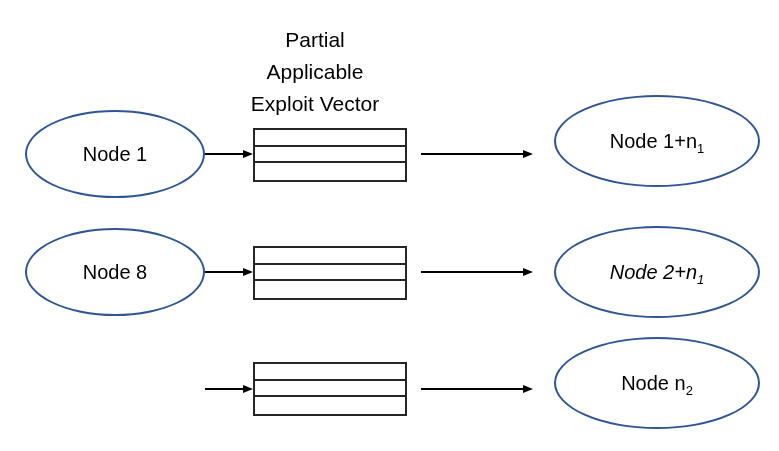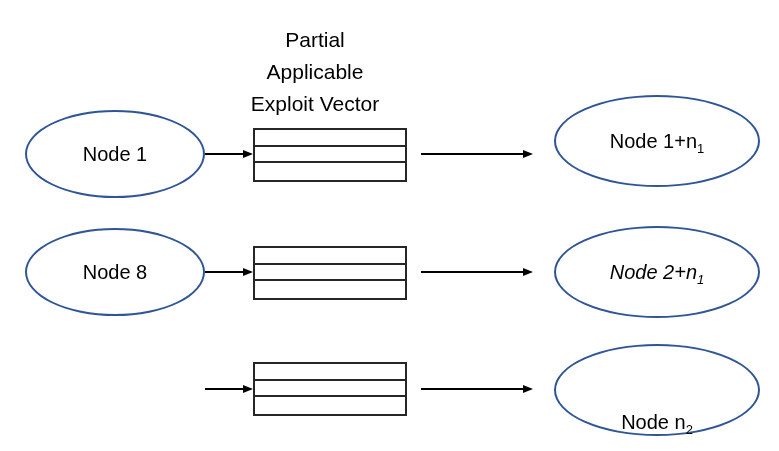--- a/index.html
+++ b/index.html
@@ -31,21 +31,21 @@
     display: flex;
     align-items: center;
     justify-content: center;
     font-size: 20px;
     background: transparent;
     box-sizing: border-box;
   }
   .ellipse.left  { left: 25px;  width: 180px; height: 88px; }
   .ellipse.right { left: 554px; width: 206px; height: 92px; }
   .t1l { top: 110px; } .t2l { top: 228px; } .t3l { top: 346px; }
-  .t1r { top: 95px; } .t2r { top: 226px; font-style: italic; } .t3r { top: 344px; align-items: flex-end; }
+  .t1r { top: 95px; } .t2r { top: 226px; font-style: italic; } .t3r { top: 337px; }
 
   .lbl sub { font-size: 13px; line-height: 0; }
 
   .stack {
     position: absolute;
     left: 253px;
     width: 150px;
     height: 50px;
     border: 2px solid var(--rect-stroke, #262626);
     box-sizing: content-box;

